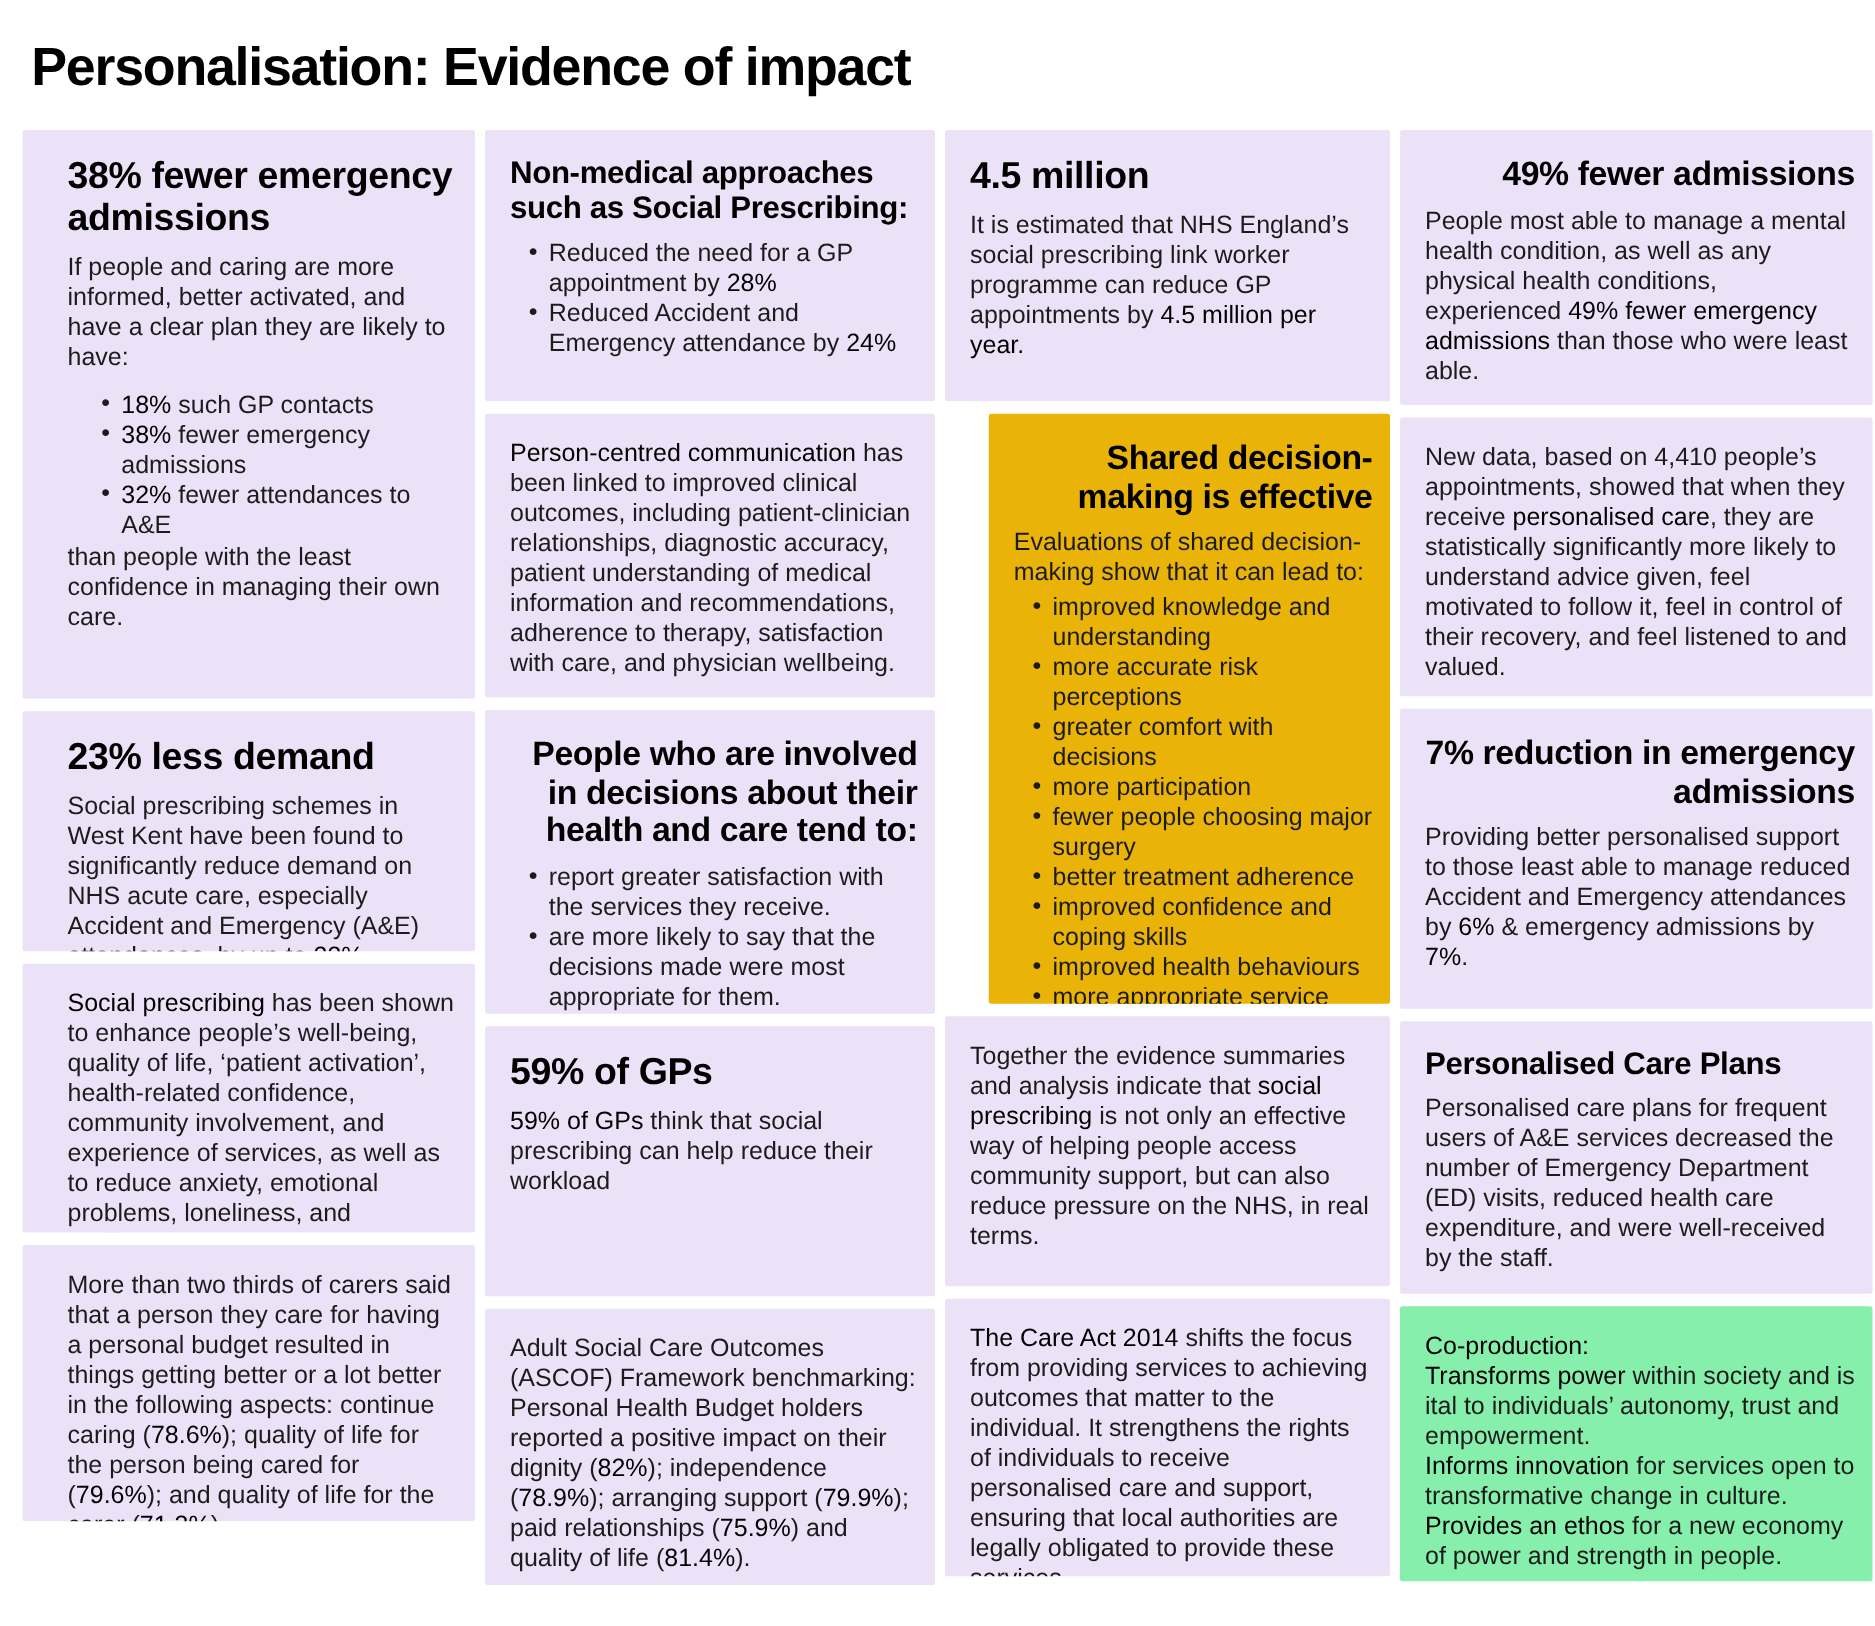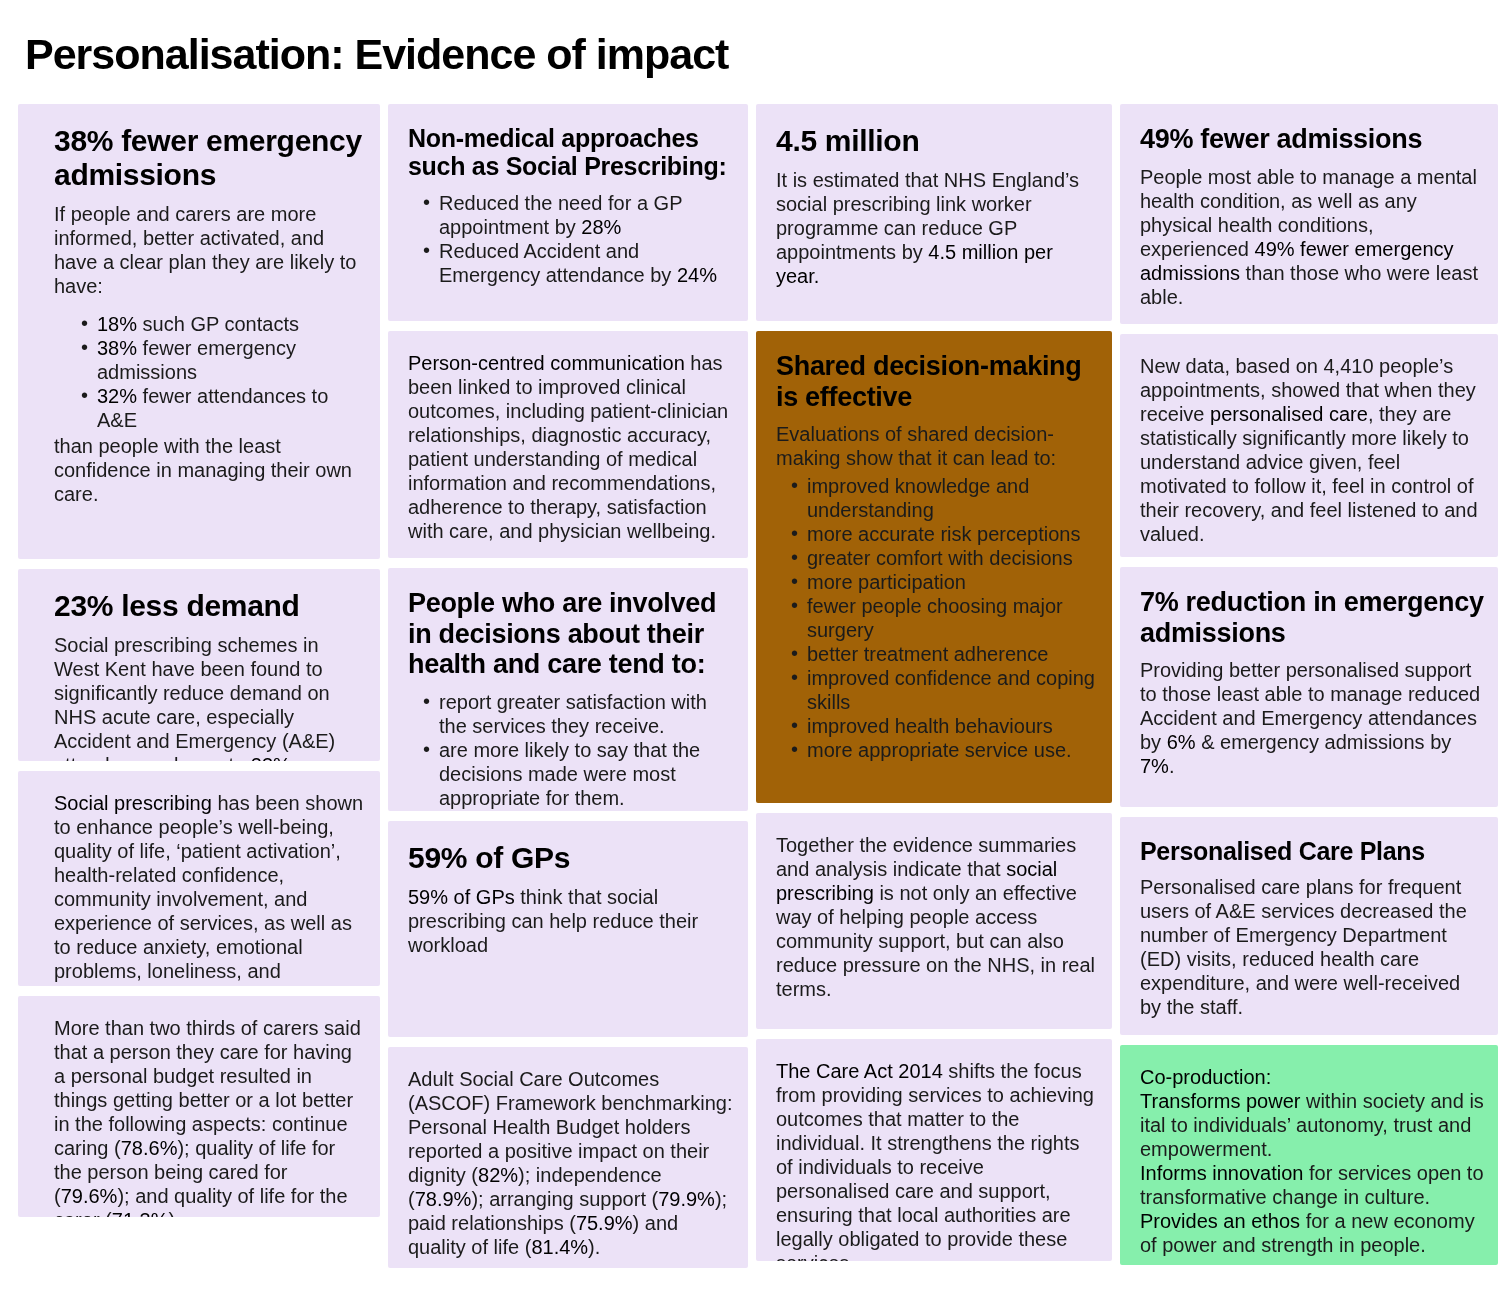--- a/index.html
+++ b/index.html
@@ -35,21 +35,21 @@
   }
   .column-1 .card { padding-left: 36px; }
   .card-title {
     margin: 0 0 10px 0;
     font-weight: 700;
     color: #000;
     line-height: 1.13;
     letter-spacing: -0.3px;
   }
   .t-xl { font-size: 30px; }
-  .t-lg { font-size: 27px; }
+  .t-lg { font-size: 27px; text-align: right; }
   .t-md { font-size: 25px; }
   .card-text {
     margin: 0;
     font-size: 20px;
     line-height: 1.2;
   }
   ul.bullets {
     list-style: none;
     margin: 4px 0 0 0;
     padding: 0 0 0 14px;
@@ -66,21 +66,21 @@
   b { font-weight: 400; color: #000; }
 </style>
 </head>
 <body>
 
 <h1 class="page-title">Personalisation: Evidence of impact</h1>
 <div class="grid">
     <div class="column column-1">
       <div class="card" style="height: 455px; background: rgb(236, 226, 247);">
         <h2 class="card-title t-xl">38% fewer emergency admissions</h2>
-        <p class="card-text"><span>If people and carers are more informed, better activated, and have a clear plan they are likely to have:</span></p>
+        <p class="card-text"><span>If people and caring are more informed, better activated, and have a clear plan they are likely to have:</span></p>
         <ul class="bullets" style="margin-top: 14px;">
           <li><b>18%</b><span> such GP contacts</span></li>
           <li><b>38%</b><span> fewer emergency admissions</span></li>
           <li><b>32%</b><span> fewer attendances to A&amp;E</span></li>
         </ul>
         <p class="card-text" style="margin-top: 2px;"><span>than people with the least confidence in managing their own care.</span></p>
       </div>
       <div class="card" style="height: 192px; background: rgb(236, 226, 247);">
         <h2 class="card-title t-xl">23% less demand</h2>
         <p class="card-text"><span>Social prescribing schemes in West Kent have been found to significantly reduce demand on NHS acute care, especially Accident and Emergency (A&amp;E) attendances, by up to </span><b>23%</b><span>.</span></p>
@@ -116,21 +116,21 @@
       </div>
       <div class="card" style="height: 221px; background: rgb(236, 226, 247);">
         <p class="card-text"><span>Adult Social Care Outcomes (ASCOF) Framework benchmarking: Personal Health Budget holders reported a positive impact on their dignity (</span><b>82%</b><span>); independence (</span><b>78.9%</b><span>); arranging support (</span><b>79.9%</b><span>); paid relationships (</span><b>75.9%</b><span>) and quality of life (</span><b>81.4%</b><span>).</span></p>
       </div>
     </div>
     <div class="column column-3">
       <div class="card" style="height: 217px; background: rgb(236, 226, 247);">
         <h2 class="card-title t-xl">4.5 million</h2>
         <p class="card-text"><span>It is estimated that NHS England’s social prescribing link worker programme can reduce GP appointments by </span><b>4.5 million per year.</b></p>
       </div>
-      <div class="card" style="height: 472px; background: #a16207;">
+      <div class="card" style="height: 472px; background: #eab308; margin-left: 35px;">
         <h2 class="card-title t-lg">Shared decision-making is effective</h2>
         <p class="card-text"><span>Evaluations of shared decision-making show that it can lead to:</span></p>
         <ul class="bullets">
           <li><span>improved knowledge and understanding</span></li>
           <li><span>more accurate risk perceptions</span></li>
           <li><span>greater comfort with decisions</span></li>
           <li><span>more participation</span></li>
           <li><span>fewer people choosing major surgery</span></li>
           <li><span>better treatment adherence</span></li>
           <li><span>improved confidence and coping skills</span></li>

